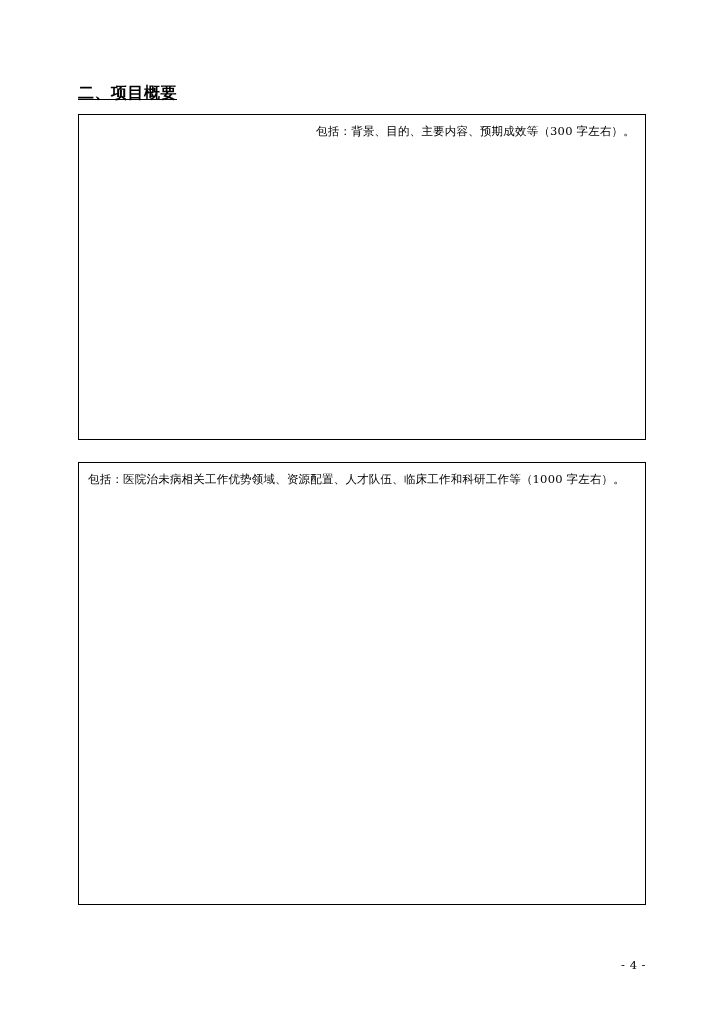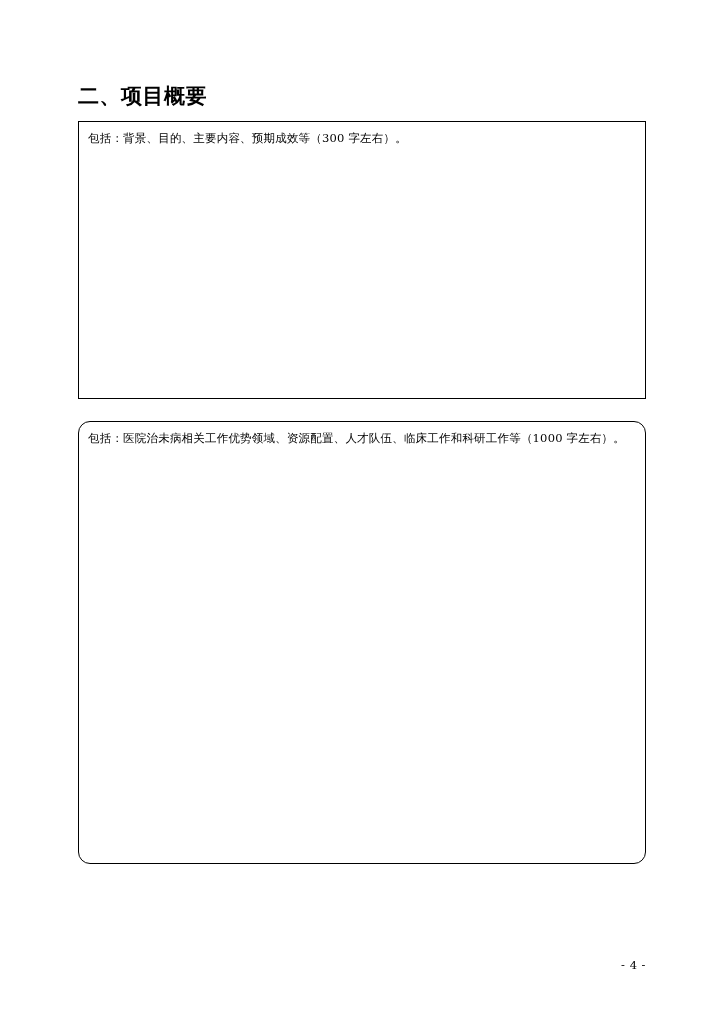--- a/index.html
+++ b/index.html
@@ -23,42 +23,43 @@
     padding: 0;
   }
   .content {
     position: absolute;
     left: 78px;
     top: 82px;
     width: 568px;
   }
   .section-heading {
     font-family: "DejaVu Sans", "Liberation Sans", sans-serif;
-    font-size: 21px;
+    font-size: 16px;
     font-weight: bold;
     letter-spacing: 0.5px;
     line-height: 1.4;
     margin: 0 0 10px 0;
     color: #000;
+    text-decoration: underline;
   }
   .answer-box {
     border: 1px solid #000000;
     box-sizing: border-box;
     width: 568px;
     padding: 8px 10px 8px 9px;
   }
   .box-prompt {
     font-family: "DejaVu Serif", "Liberation Serif", serif;
     font-size: 11.5px;
     line-height: 1.55;
     color: #000;
     letter-spacing: 0.2px;
   }
-  .box-1 { height: 278px; }
-  .box-2 { height: 443px; border-radius: 12px; }
+  .box-1 { height: 326px; text-align: right; }
+  .box-2 { height: 443px; }
   .gap { height: 22px; }
   .page-number {
     position: absolute;
     right: 78px;
     bottom: 52px;
     font-family: "DejaVu Serif", "Liberation Serif", serif;
     font-size: 11.5px;
     color: #000;
     letter-spacing: 0.5px;
   }

